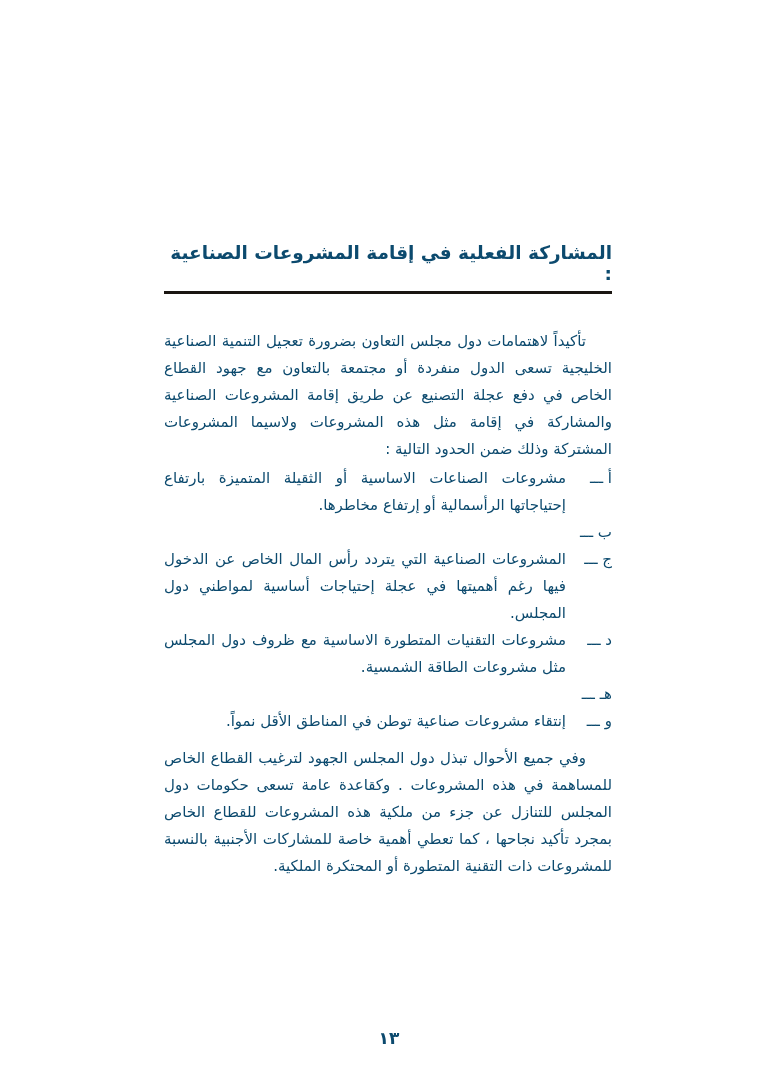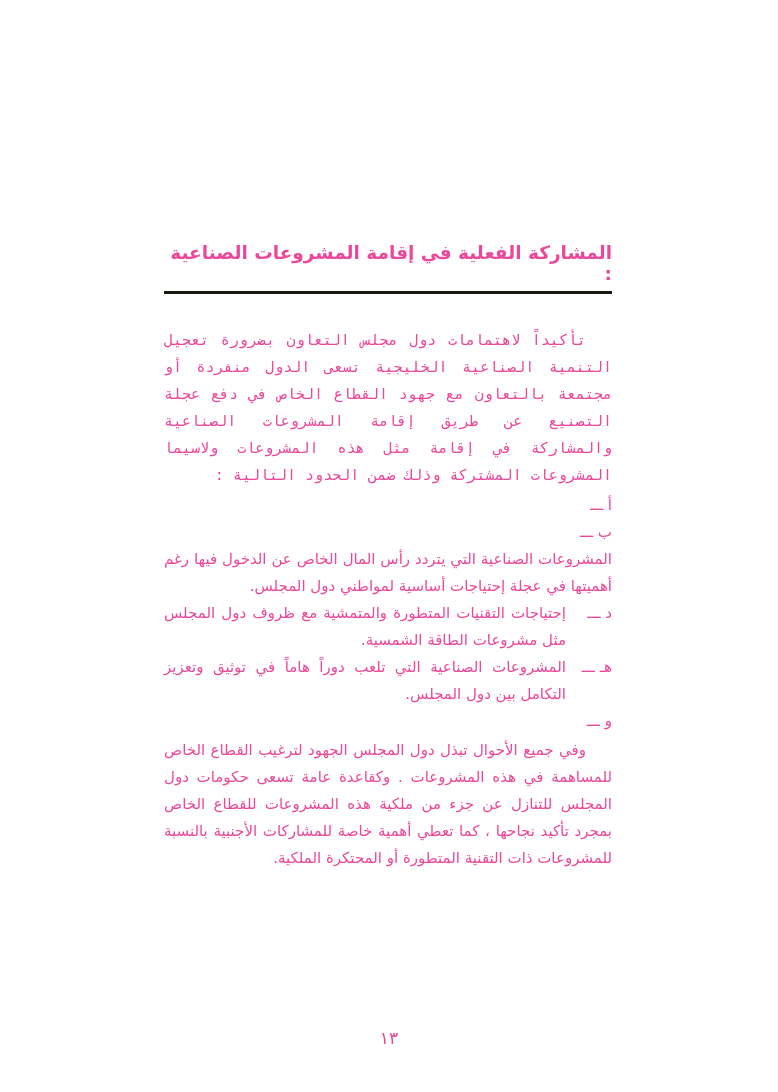--- a/index.html
+++ b/index.html
@@ -6,21 +6,21 @@
     margin: 0;
     padding: 0;
     background: #ffffff;
   }
   .page {
     position: relative;
     width: 778px;
     height: 1092px;
     background: #ffffff;
     font-family: "DejaVu Sans", sans-serif;
-    color: #ec4899;
+    color: #0c4a6e;
     overflow: hidden;
   }
   .content {
     position: absolute;
     top: 242px;
     right: 166px;
     width: 448px;
     direction: rtl;
   }
   .doc-title {
@@ -34,90 +34,91 @@
   }
   .para {
     font-size: 15px;
     line-height: 1.8;
     text-align: justify;
     margin: 0;
   }
   .intro {
     text-indent: 26px;
     margin-bottom: 2px;
-    font-family: Liberation Mono, monospace;
   }
   .list {
     margin: 0;
   }
   .list-item {
     display: flex;
     direction: rtl;
     font-size: 15px;
     line-height: 1.8;
   }
   .list-marker {
     flex: 0 0 46px;
     white-space: nowrap;
   }
   .list-text {
     flex: 1;
     text-align: justify;
   }
   .closing {
     text-indent: 26px;
-    margin-top: 2px;
+    margin-top: 10px;
   }
   .page-number {
     position: absolute;
     bottom: 44px;
     left: 0;
     right: 0;
     text-align: center;
     font-size: 17px;
-    font-weight: normal;
+    font-weight: bold;
     direction: rtl;
   }
 </style>
 </head>
 <body>
 
 <div class="page">
   <div class="content">
 
     <div class="doc-title">المشاركة الفعلية في إقامة المشروعات الصناعية :</div>
 
     <p class="para intro">تأكيداً لاهتمامات دول مجلس التعاون بضرورة تعجيل التنمية الصناعية الخليجية تسعى الدول منفردة أو مجتمعة بالتعاون مع جهود القطاع الخاص في دفع عجلة التصنيع عن طريق إقامة المشروعات الصناعية والمشاركة في إقامة مثل هذه المشروعات ولاسيما المشروعات المشتركة وذلك ضمن الحدود التالية :</p>
 
     <div class="list">
 
       <div class="list-item">
         <span class="list-marker">أ ـــ</span>
+        <span class="list-text">مشروعات الصناعات الاساسية أو الثقيلة المتميزة بارتفاع إحتياجاتها الرأسمالية أو إرتفاع مخاطرها.</span>
       </div>
 
       <div class="list-item">
         <span class="list-marker">ب ـــ</span>
       </div>
 
       <div class="list-item">
+        <span class="list-marker">ج ـــ</span>
         <span class="list-text">المشروعات الصناعية التي يتردد رأس المال الخاص عن الدخول فيها رغم أهميتها في عجلة إحتياجات أساسية لمواطني دول المجلس.</span>
       </div>
 
       <div class="list-item">
         <span class="list-marker">د ـــ</span>
-        <span class="list-text">إحتياجات التقنيات المتطورة والمتمشية مع ظروف دول المجلس مثل مشروعات الطاقة الشمسية.</span>
+        <span class="list-text">مشروعات التقنيات المتطورة الاساسية مع ظروف دول المجلس مثل مشروعات الطاقة الشمسية.</span>
       </div>
 
       <div class="list-item">
         <span class="list-marker">هـ ـــ</span>
-        <span class="list-text">المشروعات الصناعية التي تلعب دوراً هاماً في توثيق وتعزيز التكامل بين دول المجلس.</span>
       </div>
 
       <div class="list-item">
         <span class="list-marker">و ـــ</span>
+        <span class="list-text">إنتقاء مشروعات صناعية توطن في المناطق الأقل نمواً.</span>
       </div>
 
     </div>
 
     <p class="para closing">وفي جميع الأحوال تبذل دول المجلس الجهود لترغيب القطاع الخاص للمساهمة في هذه المشروعات . وكقاعدة عامة تسعى حكومات دول المجلس للتنازل عن جزء من ملكية هذه المشروعات للقطاع الخاص بمجرد تأكيد نجاحها ، كما تعطي أهمية خاصة للمشاركات الأجنبية بالنسبة للمشروعات ذات التقنية المتطورة أو المحتكرة الملكية.</p>
 
   </div>
 
   <div class="page-number">١٣</div>
 </div>

